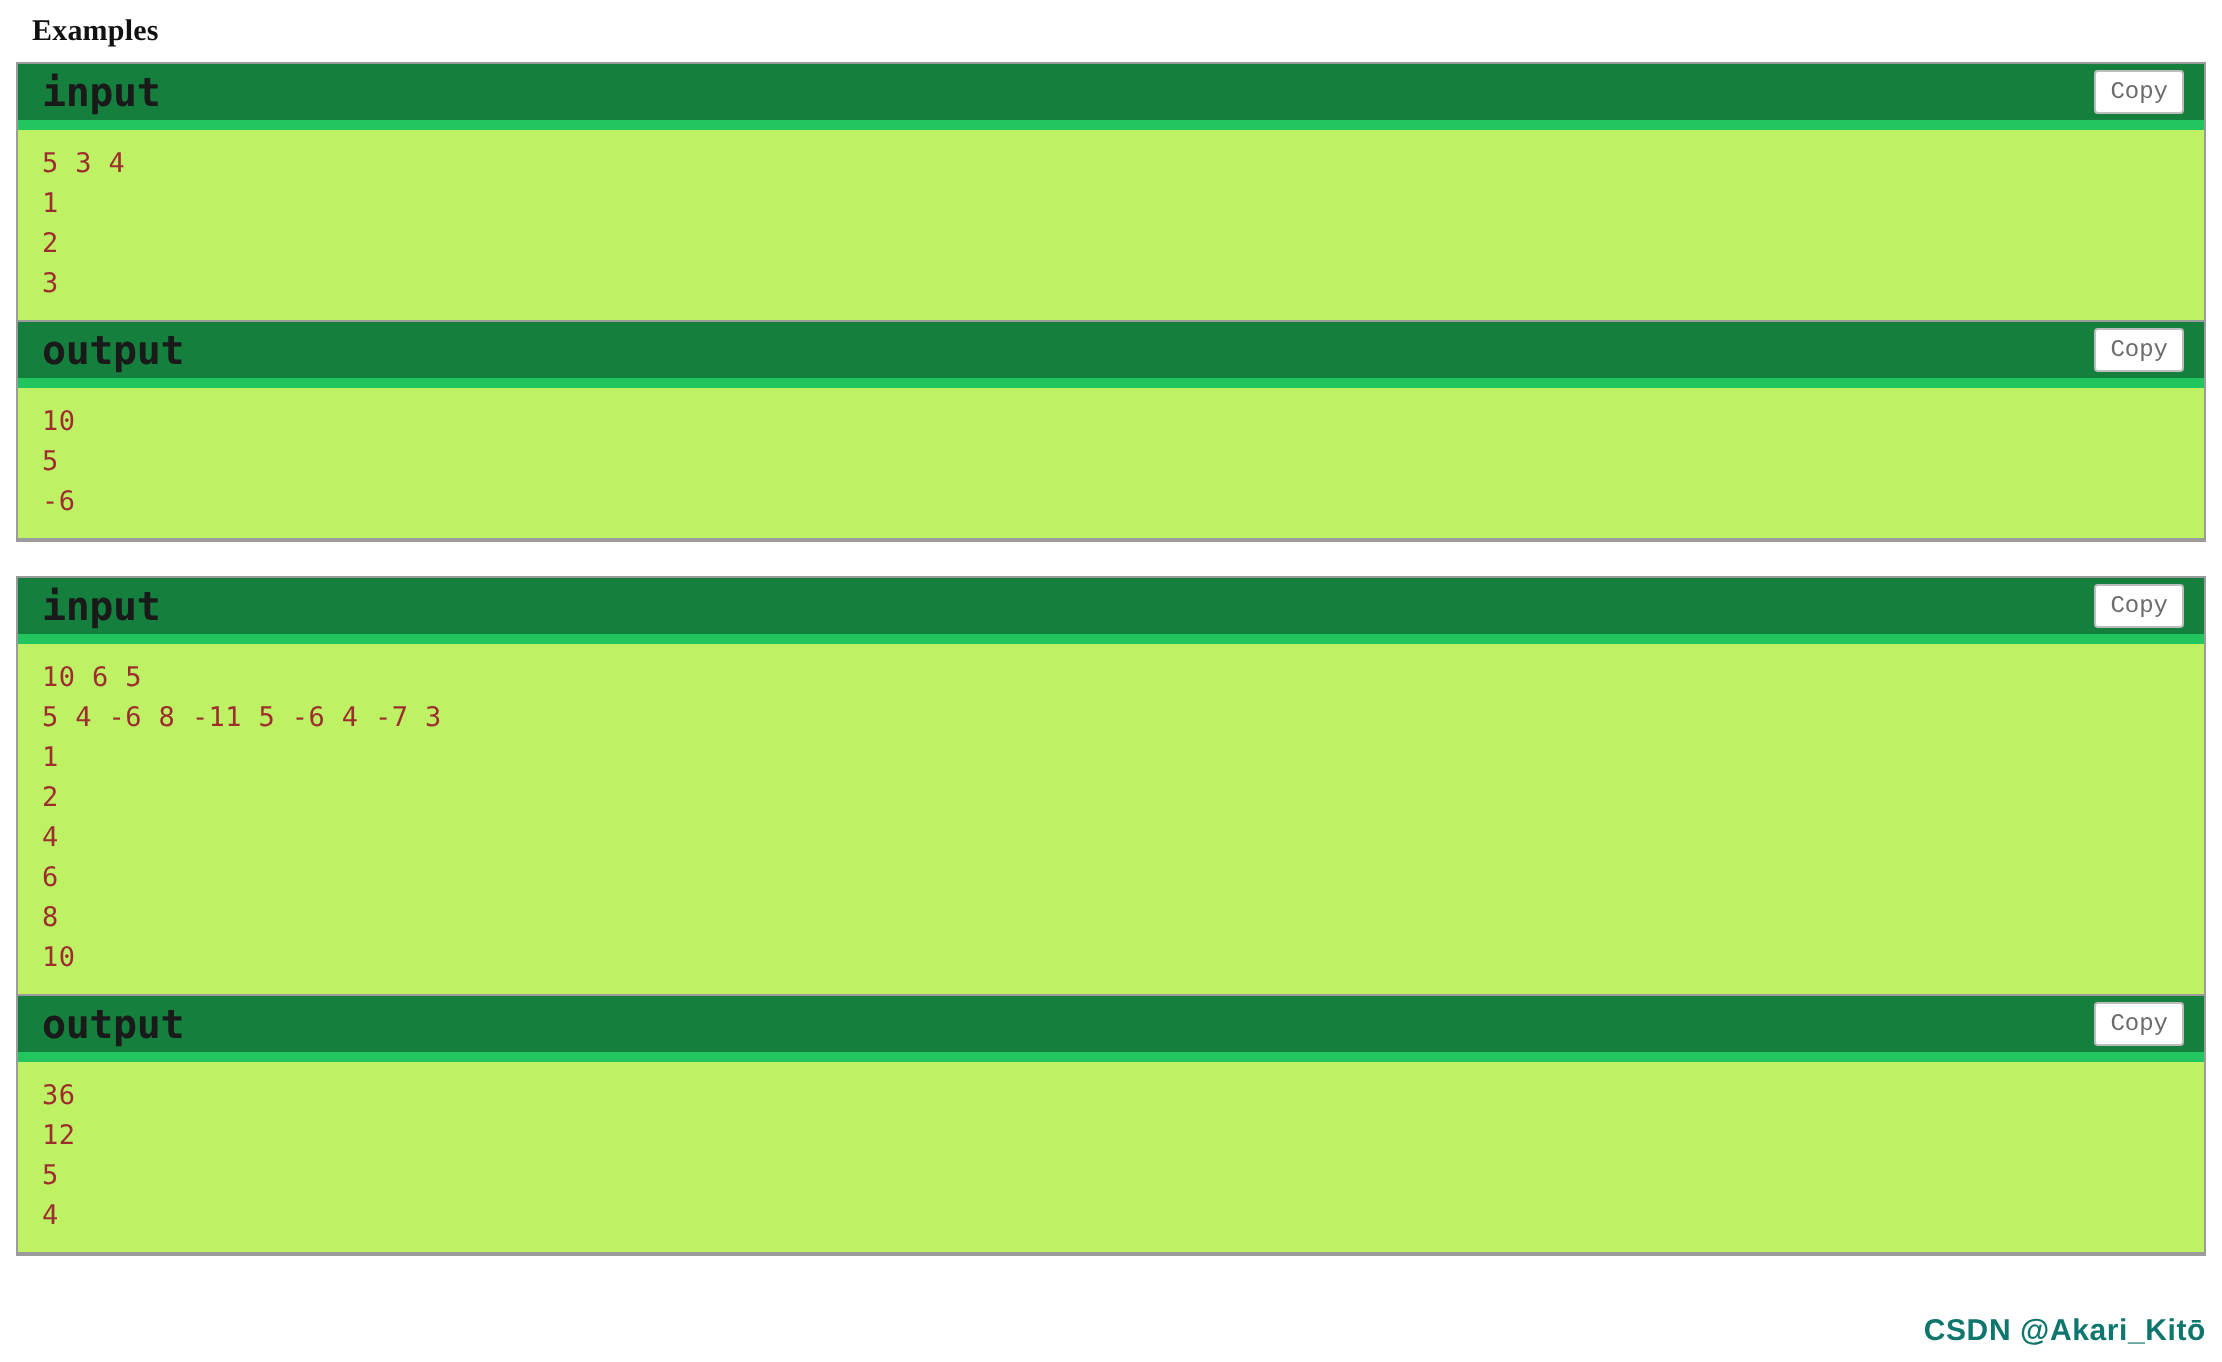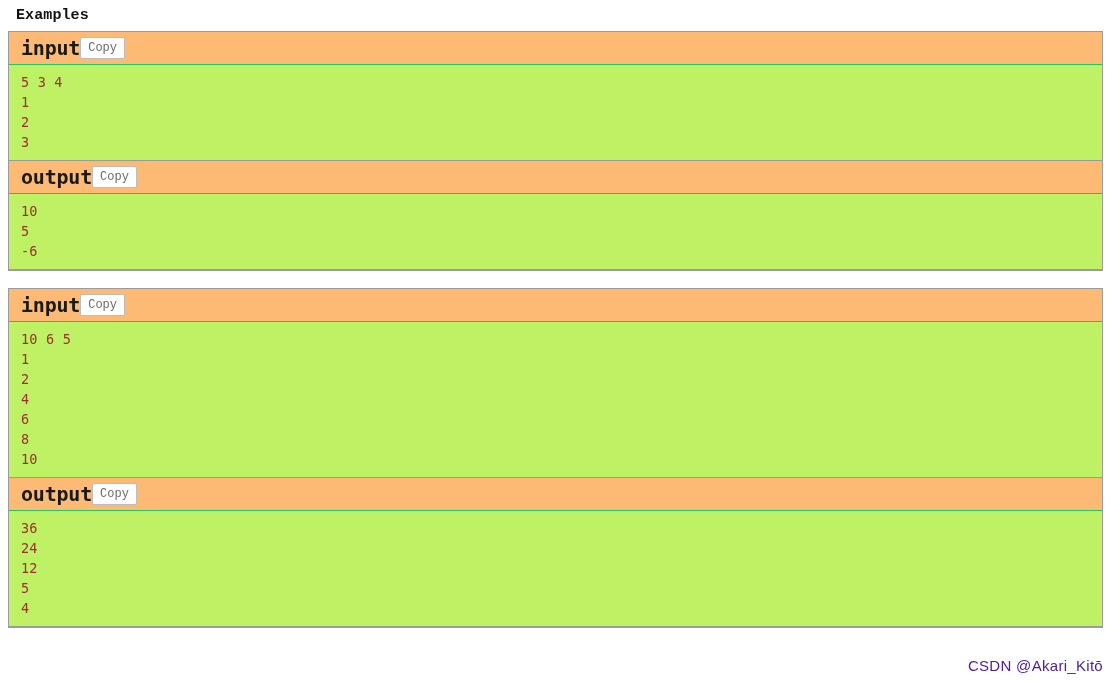--- a/index.html
+++ b/index.html
@@ -15,21 +15,21 @@
     position: relative;
   }
 
   .page {
     padding: 0 8px;
     box-sizing: border-box;
     width: 1111px;
   }
 
   .section-title {
-    font-family: Liberation Mono, monospace;
+    font-family: Liberation Serif, serif;
     font-size: 15px;
     font-weight: bold;
     color: #111111;
     margin: 0;
     padding: 7px 0 6px 8px;
     line-height: 18px;
     letter-spacing: 0.1px;
   }
 
   .example-block {
@@ -38,23 +38,23 @@
     background: #ffffff;
     box-sizing: border-box;
     margin-bottom: 17px;
   }
 
   .io-group { display: block; }
 
   .io-header {
     display: flex;
     align-items: center;
-    justify-content: flex-start;
-    background: #fdba74;
-    border-bottom: 1px solid #22c55e;
+    justify-content: space-between;
+    background: #15803d;
+    border-bottom: 5px solid #22c55e;
     padding: 4px 10px 4px 12px;
     box-sizing: border-box;
     height: 33px;
   }
 
   .io-title {
     font-family: "DejaVu Sans Mono", "Liberation Mono", monospace;
     font-size: 20px;
     font-weight: bold;
     color: #1a1a1a;
@@ -94,24 +94,25 @@
     letter-spacing: 0.2px;
     min-height: 20px;
   }
 
   .watermark {
     position: absolute;
     right: 8px;
     bottom: 7px;
     font-family: "Liberation Sans", sans-serif;
     font-size: 15px;
-    color: #4c1d95;
+    color: #0f766e;
     white-space: nowrap;
     letter-spacing: 0.3px;
     pointer-events: none;
+    font-weight: bold;
   }
 </style>
 </head>
 <body>
 
 <div class="page">
 
   <h2 class="section-title">Examples</h2>
 
   <div class="example-block">
@@ -145,37 +146,37 @@
 
   <div class="example-block">
 
     <div class="io-group">
       <div class="io-header">
         <span class="io-title">input</span>
         <button class="copy-button">Copy</button>
       </div>
       <div class="io-body with-divider">
         <div class="code-line">10 6 5</div>
+        <div class="code-line">5 4 -6 8 -11 5 -6 4 -7 3</div>
         <div class="code-line">1</div>
         <div class="code-line">2</div>
         <div class="code-line">4</div>
         <div class="code-line">6</div>
         <div class="code-line">8</div>
         <div class="code-line">10</div>
       </div>
     </div>
 
     <div class="io-group">
       <div class="io-header">
         <span class="io-title">output</span>
         <button class="copy-button">Copy</button>
       </div>
       <div class="io-body">
         <div class="code-line">36</div>
-        <div class="code-line">24</div>
         <div class="code-line">12</div>
         <div class="code-line">5</div>
         <div class="code-line">4</div>
       </div>
     </div>
 
   </div>
 
 </div>
 

